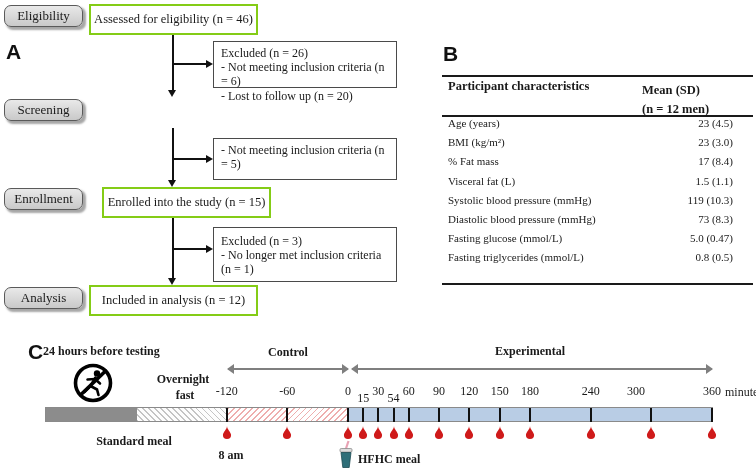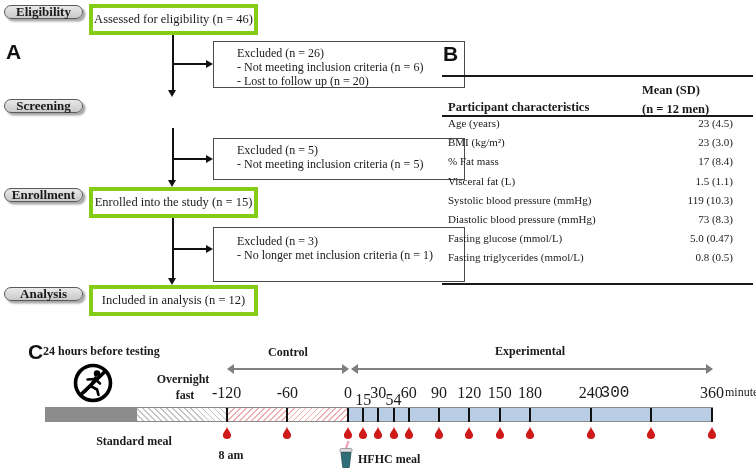--- a/index.html
+++ b/index.html
@@ -2,47 +2,47 @@
 <html><head>
 <meta charset="utf-8">
 <style>
   html,body{margin:0;padding:0;background:#fff;}
   #stage{position:relative;width:756px;height:471px;background:#fff;overflow:hidden;
          font-family:"Liberation Serif","DejaVu Serif",serif;color:#1a1a1a;}
   #stage *{box-sizing:border-box;}
   .abs{position:absolute;}
   .plabel{position:absolute;font-family:"Liberation Sans","DejaVu Sans",sans-serif;
           font-weight:bold;font-size:21px;color:#111;}
-  .stagebox{position:absolute;width:79px;height:14px;border:1px solid #5a5a5a;border-radius:7px;
+  .stagebox{position:absolute;width:79px;height:22px;border:1px solid #5a5a5a;border-radius:7px;
             background:linear-gradient(#e9e9e9,#c9c9c9);box-shadow:2.5px 2.5px 2px rgba(0,0,0,.35);
-            display:flex;align-items:center;justify-content:center;font-weight:bold;font-size:13px;}
-  .flowbox{position:absolute;width:169px;height:31px;border:4px solid #84cc16;background:#fff;
+            display:flex;align-items:center;justify-content:center;font-weight:normal;font-size:13px;}
+  .flowbox{position:absolute;width:169px;height:31px;border:2px solid #84cc16;background:#fff;
            display:flex;align-items:center;justify-content:center;font-size:12.5px;}
-  .exbox{position:absolute;width:252px;border:1px solid #4a4a4a;background:#fff;
-         padding:4px 23px;font-size:12px;line-height:14.2px;}
+  .exbox{position:absolute;width:184px;border:1px solid #4a4a4a;background:#fff;
+         padding:4px 7px;font-size:12px;line-height:14.2px;}
   .vline{position:absolute;width:1.5px;background:#111;}
   .hline{position:absolute;height:1.5px;background:#111;}
   .ah-down{position:absolute;width:0;height:0;border-left:4.5px solid transparent;
            border-right:4.5px solid transparent;border-top:7px solid #111;}
   .ah-right{position:absolute;width:0;height:0;border-top:4.5px solid transparent;
             border-bottom:4.5px solid transparent;border-left:7px solid #111;}
   
   #btable{position:absolute;}
   .rule{position:absolute;left:0;width:100%;height:1.5px;background:#1a1a1a;}
   .th{position:absolute;font-weight:bold;font-size:12.5px;white-space:nowrap;}
   .trow{position:relative;height:19.2px;font-size:11px;}
   .tlabel{position:absolute;left:6px;white-space:nowrap;}
   .tvalue{position:absolute;right:20px;white-space:nowrap;}
   
   .bar{position:absolute;left:45px;top:407px;width:668px;height:15px;border:1px solid #8a8a8a;background:#fff;}
   .seg{position:absolute;top:0;height:13px;}
   .hatchgray{background:repeating-linear-gradient(45deg,#c4c4c4 0 1.2px,#fdfdfd 1.2px 4.2px);}
   .hatchpink{background:repeating-linear-gradient(135deg,#eeaeae 0 1.2px,#ffffff 1.2px 4.2px);}
   .tickline{position:absolute;top:408px;width:2px;height:14px;background:#111;}
-  .ticklab{position:absolute;top:384px;transform:translateX(-50%);font-size:16px;white-space:nowrap;}
+  .ticklab{position:absolute;top:384px;transform:translateX(-50%);font-size:12px;white-space:nowrap;}
   .ticklab.stag{top:391px;}
   .ticksuffix{position:absolute;top:385px;font-size:12px;white-space:nowrap;}
   .drop{position:absolute;top:426px;width:10px;height:13px;}
   .spanarrow{position:absolute;top:368px;height:1.5px;background:#7f7f7f;}
   .sa-l{position:absolute;left:-1px;top:-4.2px;width:0;height:0;border-top:5px solid transparent;
         border-bottom:5px solid transparent;border-right:7px solid #7f7f7f;}
   .sa-r{position:absolute;right:-1px;top:-4.2px;width:0;height:0;border-top:5px solid transparent;
         border-bottom:5px solid transparent;border-left:7px solid #7f7f7f;}
   .clabel{position:absolute;font-size:12px;white-space:nowrap;font-weight:bold;}
   .ctr{transform:translateX(-50%);text-align:center;}
@@ -53,30 +53,29 @@
 <div id="stage">
 
   <div class="plabel" style="left:6px;top:40px">A</div>
 
   <div class="stagebox" style="left:4px;top:5px">Eligibility</div>
   <div class="stagebox" style="left:4px;top:99px">Screening</div>
   <div class="stagebox" style="left:4px;top:287px">Analysis</div>
   <div class="stagebox" style="left:4px;top:188px">Enrollment</div>
 
   <div class="flowbox" style="left:89px;top:4px">Assessed for eligibility (n = 46)</div>
-  <div class="flowbox" style="left:89px;top:187px">Enrolled into the study (n = 15)</div>
+  <div class="flowbox" style="left:102px;top:187px">Enrolled into the study (n = 15)</div>
   <div class="flowbox" style="left:89px;top:285px">Included in analysis (n = 12)</div>
 
   <div class="exbox" style="left:213px;top:41px;height:47px">
     <div>Excluded (n = 26)</div>
     <div>- Not meeting inclusion criteria (n = 6)</div>
     <div>- Lost to follow up (n = 20)</div>
   </div>
   <div class="exbox" style="left:213px;top:138px;height:42px">
-    <div>Excluded (n = 5)</div>
     <div>- Not meeting inclusion criteria (n = 5)</div>
   </div>
   <div class="exbox" style="left:213px;top:227px;height:55px;padding-top:6px">
     <div>Excluded (n = 3)</div>
     <div>- No longer met inclusion criteria (n = 1)</div>
   </div>
 
   <div class="vline" style="left:172px;top:35px;height:56px"></div>
   <div class="ah-down" style="left:168px;top:90px"></div>
   <div class="vline" style="left:172px;top:128px;height:52px"></div>
@@ -87,21 +86,21 @@
   <div class="hline" style="left:172px;top:63px;width:34px"></div>
   <div class="ah-right" style="left:206px;top:59.5px"></div>
   <div class="hline" style="left:172px;top:158px;width:34px"></div>
   <div class="ah-right" style="left:206px;top:154.5px"></div>
   <div class="hline" style="left:172px;top:248px;width:34px"></div>
   <div class="ah-right" style="left:206px;top:244.5px"></div>
 
   <div class="plabel" style="left:443px;top:42px">B</div>
   <div id="btable" style="left:442px;top:75px;width:311px;height:210px">
     <div class="rule" style="top:0"></div>
-    <div class="th" style="left:6px;top:25px">Participant characteristics</div>
+    <div class="th" style="left:6px;top:4px">Participant characteristics</div>
     <div class="th" style="left:200px;top:8px">Mean (SD)</div>
     <div class="th" style="left:200px;top:27px">(n = 12 men)</div>
     <div class="rule" style="top:40px"></div>
     <div class="abs" id="trows" style="left:0;top:42px;width:311px">
         <div class="trow">
           <span class="tlabel">Age (years)</span>
           <span class="tvalue">23 (4.5)</span>
         </div>
         <div class="trow">
           <span class="tlabel">BMI (kg/m²)</span>
@@ -228,21 +227,21 @@
       <span class="ticklab" style="left: 530px;">180</span>
       <svg class="drop" style="left:525px" viewBox="0 0 10 14">
         <path d="M5 0C5 3.5 0.6 6.8 0.6 9.6a4.4 4.4 0 0 0 8.8 0C9.4 6.8 5 3.5 5 0Z" fill="#cf1a1a"></path>
       </svg>
       <div class="tickline" style="left: 589.667px;"></div>
       <span class="ticklab" style="left: 590.667px;">240</span>
       <svg class="drop" style="left:585.6666666666666px" viewBox="0 0 10 14">
         <path d="M5 0C5 3.5 0.6 6.8 0.6 9.6a4.4 4.4 0 0 0 8.8 0C9.4 6.8 5 3.5 5 0Z" fill="#cf1a1a"></path>
       </svg>
       <div class="tickline" style="left: 650.333px;"></div>
-      <span class="ticklab" style="left: 615px; font-family: Liberation Mono, monospace;">300</span>
+      <span class="ticklab" style="left: 636px;">300</span>
       <svg class="drop" style="left:646.3333333333333px" viewBox="0 0 10 14">
         <path d="M5 0C5 3.5 0.6 6.8 0.6 9.6a4.4 4.4 0 0 0 8.8 0C9.4 6.8 5 3.5 5 0Z" fill="#cf1a1a"></path>
       </svg>
       <div class="tickline" style="left: 711px;"></div>
       <span class="ticklab" style="left: 712px;">360</span>
       <span class="ticksuffix" style="left: 725px;">minutes</span>
       <svg class="drop" style="left:707px" viewBox="0 0 10 14">
         <path d="M5 0C5 3.5 0.6 6.8 0.6 9.6a4.4 4.4 0 0 0 8.8 0C9.4 6.8 5 3.5 5 0Z" fill="#cf1a1a"></path>
       </svg>
     </div>

